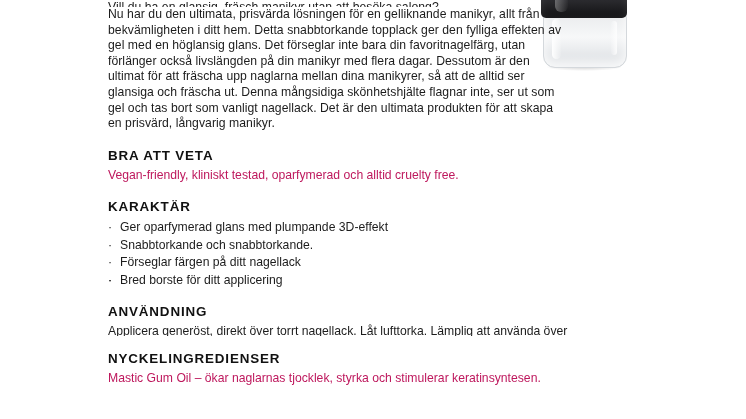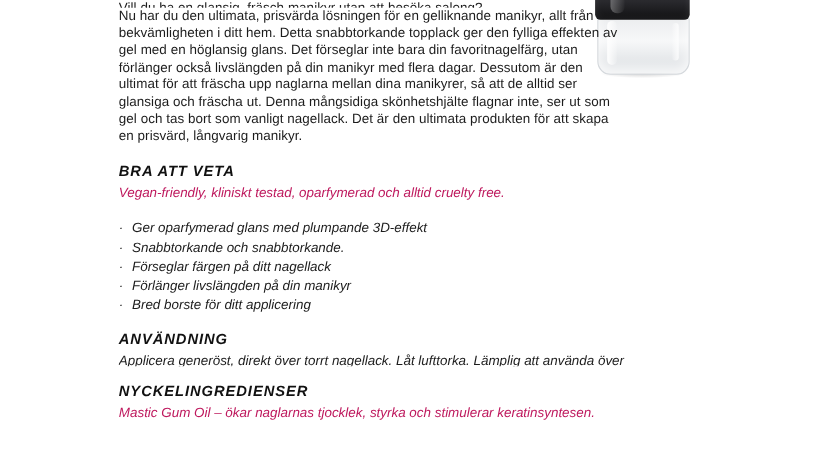--- a/index.html
+++ b/index.html
@@ -35,21 +35,20 @@
     letter-spacing: 0.05px;
   }
   .intro .clipped-line {
     display: block;
     height: 7px;
     overflow: hidden;
     color: #1c1c1c;
   }
   .section {
     margin-top: 16px;
-    font-style: italic;
   }
   .section.tight {
     margin-top: 15px;
   }
   h2 {
     margin: 0 0 5px 0;
     font-size: 13.4px;
     font-weight: bold;
     letter-spacing: 0.85px;
     color: #111111;
@@ -184,25 +183,26 @@
       <span class="clipped-line">Vill du ha en glansig, fräsch manikyr utan att besöka salong?</span>
       <span>Nu har du den ultimata, prisvärda lösningen för en gelliknande manikyr, allt från bekvämligheten i ditt hem. Detta snabbtorkande topplack ger den fylliga effekten av gel med en höglansig glans. Det förseglar inte bara din favoritnagelfärg, utan förlänger också livslängden på din manikyr med flera dagar. Dessutom är den ultimat för att fräscha upp naglarna mellan dina manikyrer, så att de alltid ser glansiga och fräscha ut. Denna mångsidiga skönhetshjälte flagnar inte, ser ut som gel och tas bort som vanligt nagellack. Det är den ultimata produkten för att skapa en prisvärd, långvarig manikyr.</span>
     </div>
 
     <div class="section">
       <h2>BRA ATT VETA</h2>
       <p class="body-text">Vegan-friendly, kliniskt testad, oparfymerad och alltid cruelty free.</p>
     </div>
 
     <div class="section">
+      <h2>KARAKTÄR</h2>
       <ul class="features">
         <li><span class="dot">·</span><span>Ger oparfymerad glans med plumpande 3D-effekt</span></li>
         <li><span class="dot">·</span><span>Snabbtorkande och snabbtorkande.</span></li>
         <li><span class="dot">·</span><span>Förseglar färgen på ditt nagellack</span></li>
-        <li><span class="dot">·</span><span>Förlänger livslängden på din manikyr</span></li>
+        <li><span class="dot">·</span></li>
         <li><span class="dot">·</span><span>Bred borste för ditt applicering</span></li>
       </ul>
     </div>
 
     <div class="section tight">
       <h2>ANVÄNDNING</h2>
       <div class="last-line">Applicera generöst, direkt över torrt nagellack. Låt lufttorka. Lämplig att använda över</div>
     </div>
 
     <div class="section tight">

